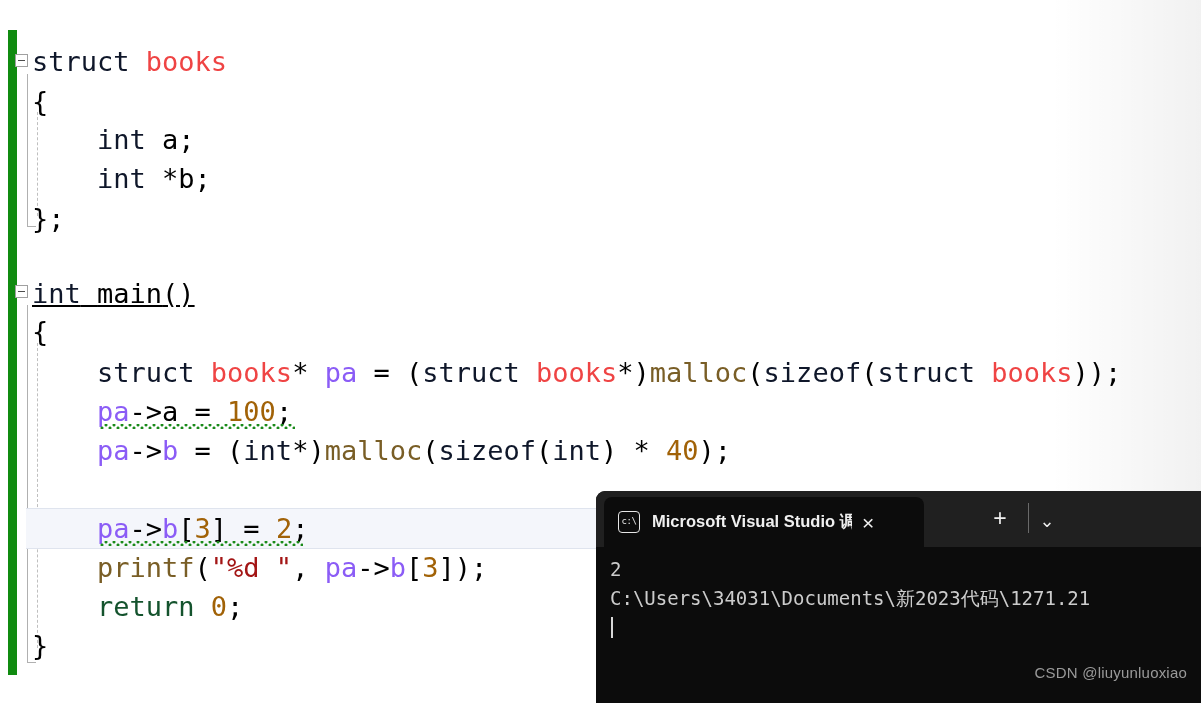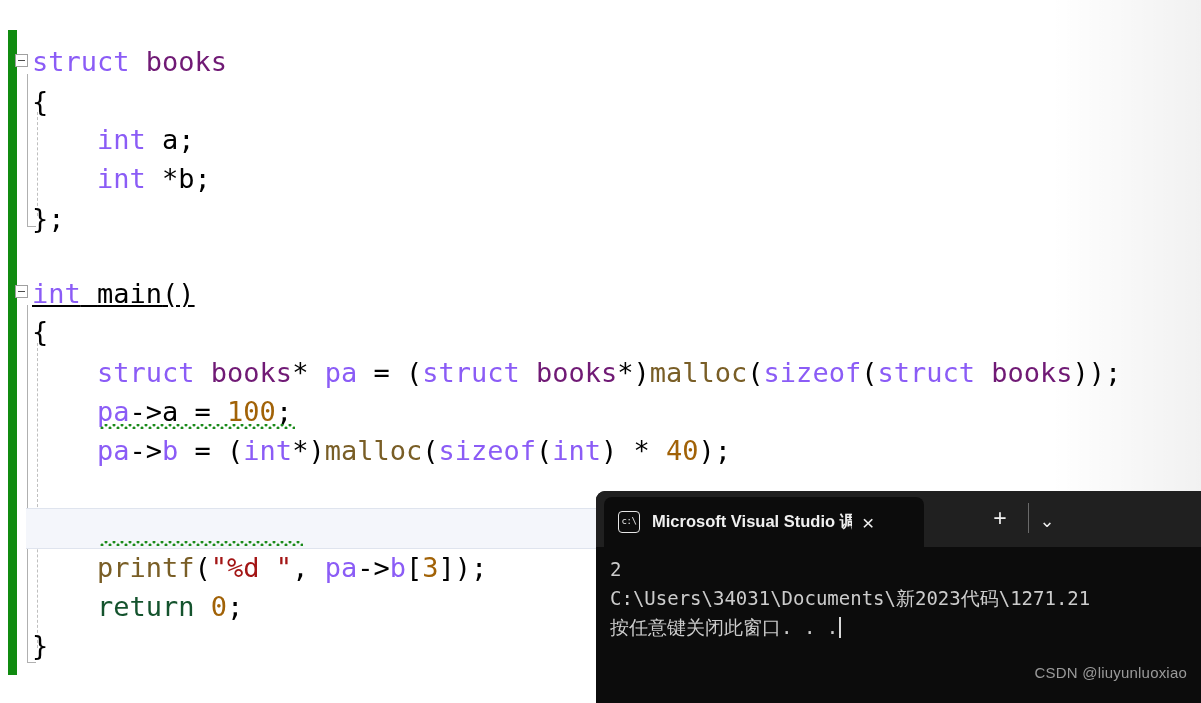--- a/index.html
+++ b/index.html
@@ -94,22 +94,22 @@
   
   .code-line {
     position: absolute;
     left: 32px;
     white-space: pre;
     font-size: 27px;
     line-height: 32px;
     font-family: "DejaVu Sans Mono", "Liberation Mono", monospace;
     color: #000000;
   }
-  .kw   { color: #8b5cf6; }   
-  .type { color: #701a75; }   
+  .kw   { color: #0f172a; }   
+  .type { color: #ef4444; }   
   .fn   { color: #795e26; }   
   .str  { color: #a31515; }   
   .ctl  { color: #14532d; }   
   .var  { color: #8b5cf6; }   
   .num  { color: #a16207; }
   .pun  { color: #000000; }
 
   
   .squiggle {
     position: absolute;
@@ -281,20 +281,21 @@
 
     <div class="code-line" style="top:316px;"><span class="pun">{</span></div>
 
     <div class="code-line" style="top:357px;">    <span class="kw">struct</span> <span class="type">books</span>* <span class="var">pa</span> = (<span class="kw">struct</span> <span class="type">books</span>*)<span class="fn">malloc</span>(<span class="kw">sizeof</span>(<span class="kw">struct</span> <span class="type">books</span>));</div>
 
     <div class="code-line" style="top:396px;">    <span class="var">pa</span>-&gt;<span>a</span> = <span class="num">100</span>;</div>
     <div class="squiggle" style="left:100px; top:424px; width:195px;"></div>
 
     <div class="code-line" style="top:435px;text-align:right;">    <span class="var">pa</span>-&gt;<span class="var">b</span> = (<span class="kw">int</span>*)<span class="fn">malloc</span>(<span class="kw">sizeof</span>(<span class="kw">int</span>) * <span class="num">40</span>);</div>
 
+    <div class="code-line" style="top:513px;">    <span class="var">pa</span>-&gt;<span class="var">b</span>[<span class="num">3</span>] = <span class="num">2</span>;</div>
     <div class="squiggle" style="left:100px; top:541px; width:203px;"></div>
 
     <div class="code-line" style="top:552px;">    <span class="fn">printf</span>(<span class="str">"%d "</span>, <span class="var">pa</span>-&gt;<span class="var">b</span>[<span class="num">3</span>]);</div>
 
     <div class="code-line" style="top:591px;">    <span class="ctl">return</span> <span class="num">0</span>;</div>
 
     <div class="code-line" style="top:630px;"><span class="pun">}</span></div>
 
     <div id="editor-right-shade"></div>
   </div>
@@ -310,19 +311,19 @@
       </div>
 
       <div class="titlebar-btn" id="console-new-tab">+</div>
       <div id="console-tab-sep"></div>
       <div class="titlebar-btn" id="console-tab-menu">⌄</div>
     </div>
 
     <div id="console-body">
       <div class="console-line">2</div>
       <div class="console-line">C:\Users\34031\Documents\新2023代码\1271.21</div>
-      <div class="console-line"><span>按任意键关闭此窗口. . .</span><span id="console-cursor"></span></div>
+      <div class="console-line"><span id="console-cursor"></span></div>
     </div>
   </div>
 
   <div id="watermark">CSDN @liuyunluoxiao</div>
 
 </div>
 
 </body></html>

